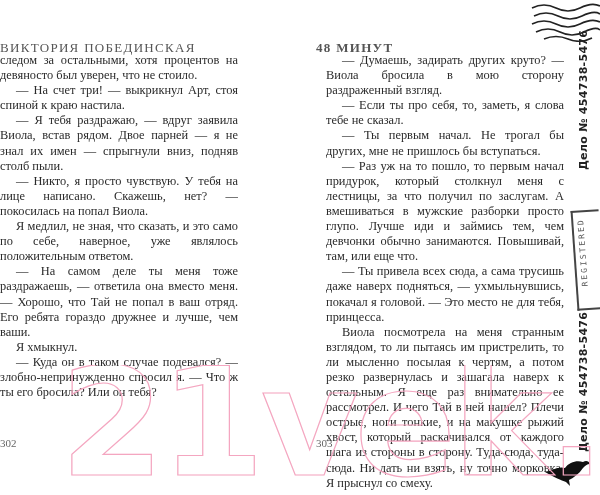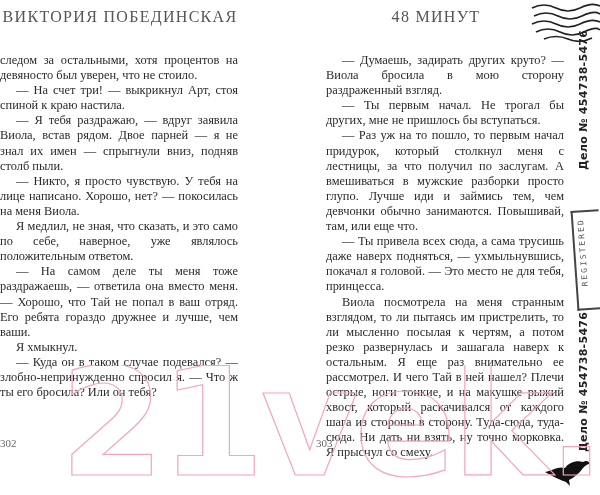--- a/index.html
+++ b/index.html
@@ -1,22 +1,22 @@
 <!DOCTYPE html>
 <html><head>
 <meta charset="utf-8">
 <style>
   html, body { margin: 0; padding: 0; background: #ffffff; }
   body { width: 600px; height: 495px; position: relative; overflow: hidden; font-family: "Liberation Serif", "DejaVu Serif", serif; color: #2a2a2a; }
   .page { position: absolute; top: 0; height: 495px; }
   .page-left { left: 0; width: 300px; }
   .page-right { left: 300px; width: 300px; }
-  .running-head { position: absolute; top: 8px; font-size: 16px; letter-spacing: 1.3px; color: #555; text-align: center; }
+  .running-head { position: absolute; top: 40px; font-size: 13px; letter-spacing: 1.3px; color: #555; }
   .page-left .running-head { left: 0; width: 240px; }
-  .page-right .running-head { left: 16px; width: 240px; }
+  .page-right .running-head { left: 16px; width: 240px; font-weight: bold; }
   .text-block { position: absolute; top: 53px; font-size: 12.4px; line-height: 15.1px; text-align: justify; }
   .page-left .text-block { left: 0; width: 238px; }
   .page-right .text-block { left: 26px; width: 238px; }
   .para { margin: 0; text-indent: 16px; }
   .para.noindent { text-indent: 0; }
   .folio { position: absolute; top: 437px; font-size: 11px; color: #666; text-align: left; }
   .page-left .folio { left: 0; width: 240px; }
   .page-right .folio { left: 16px; width: 238px; }
   .side-id { position: absolute; font-family: "DejaVu Sans", sans-serif; font-weight: bold; font-size: 11px; color: #222; transform: rotate(-90deg); transform-origin: left top; white-space: nowrap; letter-spacing: 0.3px; }
   .stamp { position: absolute; left: 574px; top: 210px; width: 26px; height: 96px; border-left: 2px solid #444; border-top: 2px solid #444; border-bottom: 2px solid #444; transform: rotate(-4deg); }
@@ -27,34 +27,35 @@
 </style>
 </head>
 <body>
 
 <div class="page page-left">
   <div class="running-head">ВИКТОРИЯ ПОБЕДИНСКАЯ</div>
   <div class="text-block">
     <p class="para noindent">следом за остальными, хотя процентов на девяносто был уверен, что не стоило.</p>
     <p class="para">— На счет три! — выкрикнул Арт, стоя спиной к краю настила.</p>
     <p class="para">— Я тебя раздражаю, — вдруг заявила Виола, встав рядом. Двое парней — я не знал их имен — спрыгнули вниз, подняв столб пыли.</p>
-    <p class="para">— Никто, я просто чувствую. У тебя на лице написано. Хорошо, нет? — покосилась на меня Виола.</p>
+    <p class="para">— Никто, я просто чувствую. У тебя на лице написано. Скажешь, нет? — покосилась на попал Виола.</p>
     <p class="para">Я медлил, не зная, что сказать, и это само по себе, наверное, уже являлось положительным ответом.</p>
     <p class="para">— На самом деле ты меня тоже раздражаешь, — ответила она вместо меня. — Хорошо, что Тай не попал в ваш отряд. Его ребята гораздо дружнее и лучше, чем ваши.</p>
     <p class="para">Я хмыкнул.</p>
     <p class="para">— Куда он в таком случае подевался? — злобно-непринужденно спросил я. — Что ж ты его бросила? Или он тебя?</p>
 
   </div>
   <div class="folio">302</div>
 </div>
 
 <div class="page page-right">
   <div class="running-head">48 МИНУТ</div>
   <div class="text-block">
     <p class="para">— Думаешь, задирать других круто? — Виола бросила в мою сторону раздраженный взгляд.</p>
+    <p class="para">— Если ты про себя, то, заметь, я слова тебе не сказал.</p>
     <p class="para">— Ты первым начал. Не трогал бы других, мне не пришлось бы вступаться.</p>
     <p class="para">— Раз уж на то пошло, то первым начал придурок, который столкнул меня с лестницы, за что получил по заслугам. А вмешиваться в мужские разборки просто глупо. Лучше иди и займись тем, чем девчонки обычно занимаются. Повышивай, там, или еще что.</p>
     <p class="para">— Ты привела всех сюда, а сама трусишь даже наверх подняться, — ухмыльнувшись, покачал я головой. — Это место не для тебя, принцесса.</p>
     <p class="para">Виола посмотрела на меня странным взглядом, то ли пытаясь им пристрелить, то ли мысленно посылая к чертям, а потом резко развернулась и зашагала наверх к остальным. Я еще раз внимательно ее рассмотрел. И чего Тай в ней нашел? Плечи острые, ноги тонкие, и на макушке рыжий хвост, который раскачивался от каждого шага из стороны в сторону. Туда-сюда, туда-сюда. Ни дать ни взять, ну точно морковка. Я прыснул со смеху.</p>
 
   </div>
   <div class="folio">303</div>
 </div>
 
 <svg class="waves" viewBox="0 0 70 42">

